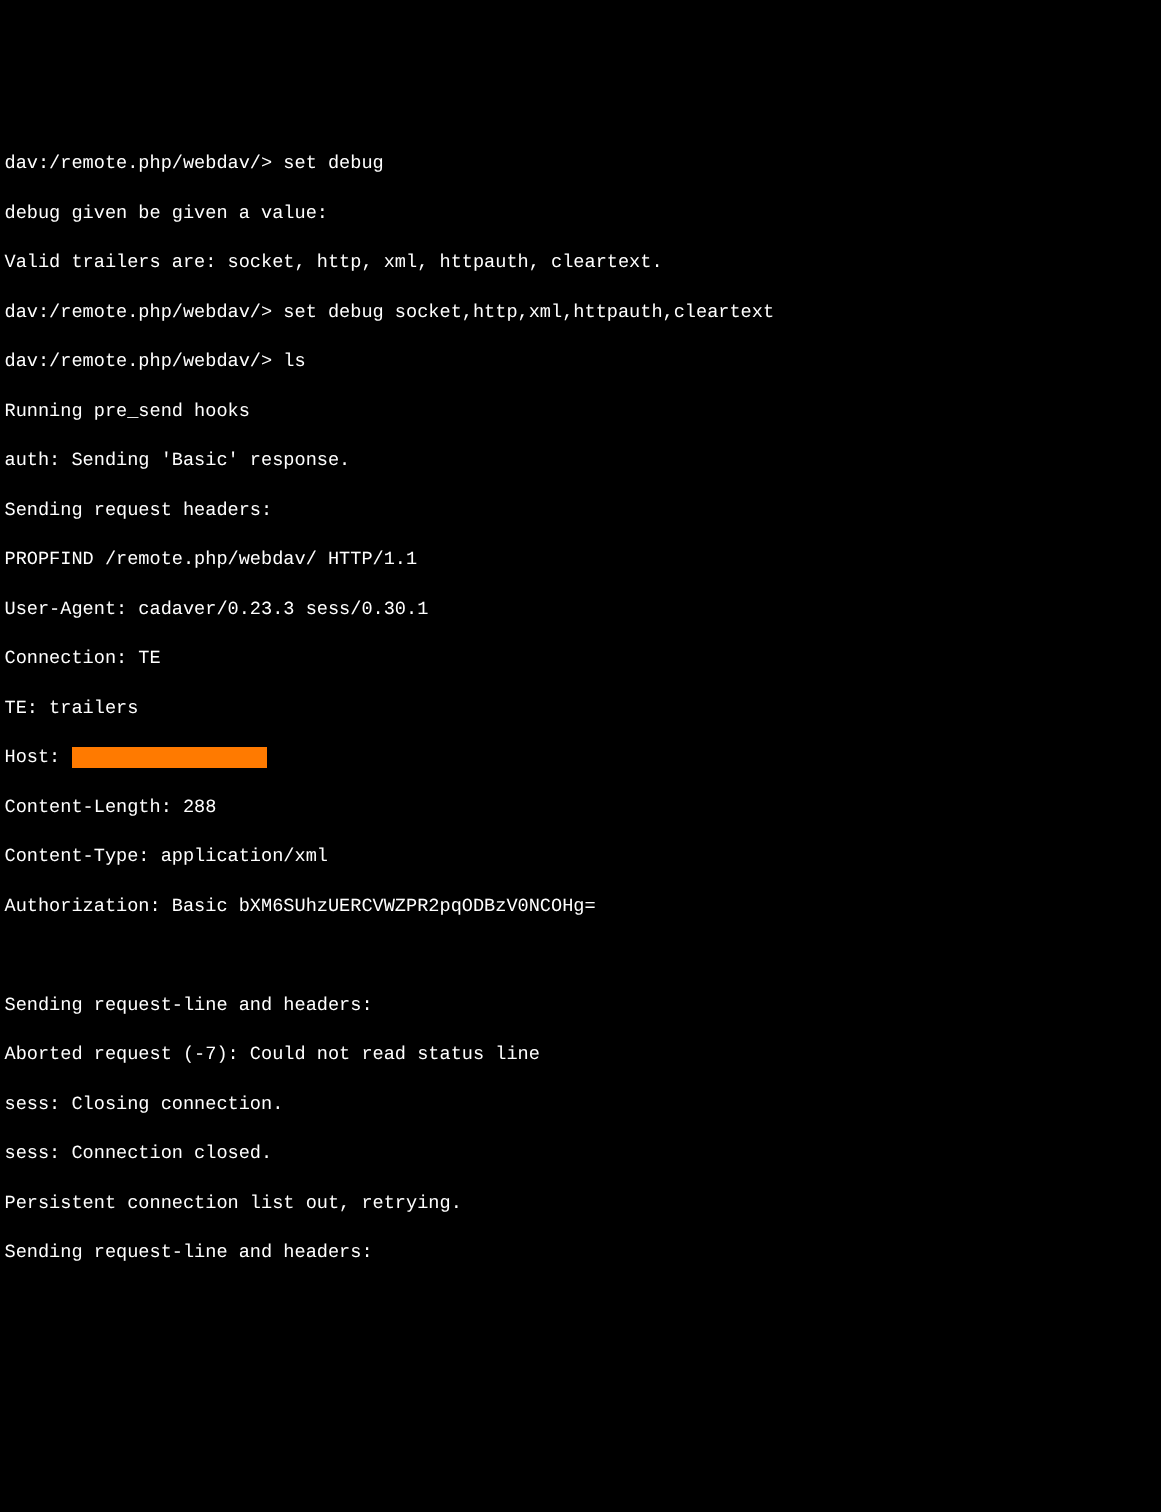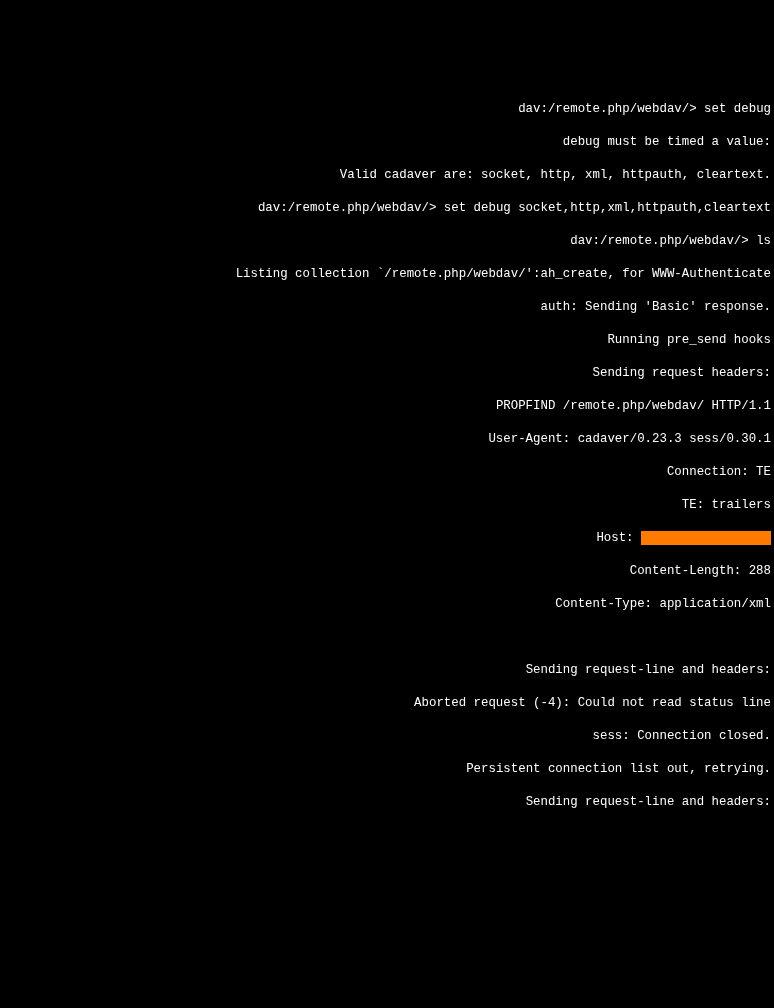--- a/index.html
+++ b/index.html
@@ -11,54 +11,55 @@
     font-size: 12.4px;
     line-height: 16.5px;
     white-space: pre;
     overflow: hidden;
     width: 774px;
     height: 1008px;
   }
   .term {
     padding: 2px 3px;
   }
-  .line { display: block; text-align: right; }
+  .line { display: block; }
   .redact {
     display: inline-block;
     background: #ff7a00;
     color: #ff7a00;
     vertical-align: text-bottom;
     height: 14px;
   }
 </style>
 </head>
 <body>
 
 
 
 <div class="term">
 <span class="line"><span>dav:/remote.php/webdav/&gt; </span><span>set debug</span></span>
-<span class="line">debug must be timed a value:</span>
-<span class="line">Valid cadaver are: socket, http, xml, httpauth, cleartext.</span>
+<span class="line">debug given be given a value:</span>
+<span class="line">Valid trailers are: socket, http, xml, httpauth, cleartext.</span>
 <span class="line"><span>dav:/remote.php/webdav/&gt; </span><span>set debug socket,http,xml,httpauth,cleartext</span></span>
 <span class="line"><span>dav:/remote.php/webdav/&gt; </span><span>ls</span></span>
-<span class="line">Listing collection `/remote.php/webdav/':ah_create, for WWW-Authenticate</span>
+<span class="line">Running pre_send hooks</span>
 <span class="line">auth: Sending 'Basic' response.</span>
-<span class="line">Running pre_send hooks</span>
 <span class="line">Sending request headers:</span>
 <span class="line">PROPFIND /remote.php/webdav/ HTTP/1.1</span>
 <span class="line">User-Agent: cadaver/0.23.3 sess/0.30.1</span>
 <span class="line">Connection: TE</span>
 <span class="line">TE: trailers</span>
 <span class="line"><span>Host: </span><span class="redact" style="width:130px">&nbsp;</span></span>
 <span class="line">Content-Length: 288</span>
 <span class="line">Content-Type: application/xml</span>
+<span class="line">Authorization: Basic bXM6SUhzUERCVWZPR2pqODBzV0NCOHg=</span>
 <span class="line"> </span>
 <span class="line">Sending request-line and headers:</span>
-<span class="line">Aborted request (-4): Could not read status line</span>
+<span class="line">Aborted request (-7): Could not read status line</span>
+<span class="line">sess: Closing connection.</span>
 <span class="line">sess: Connection closed.</span>
 <span class="line">Persistent connection list out, retrying.</span>
 <span class="line">Sending request-line and headers:</span>
 
 
 
 
 
 
 

